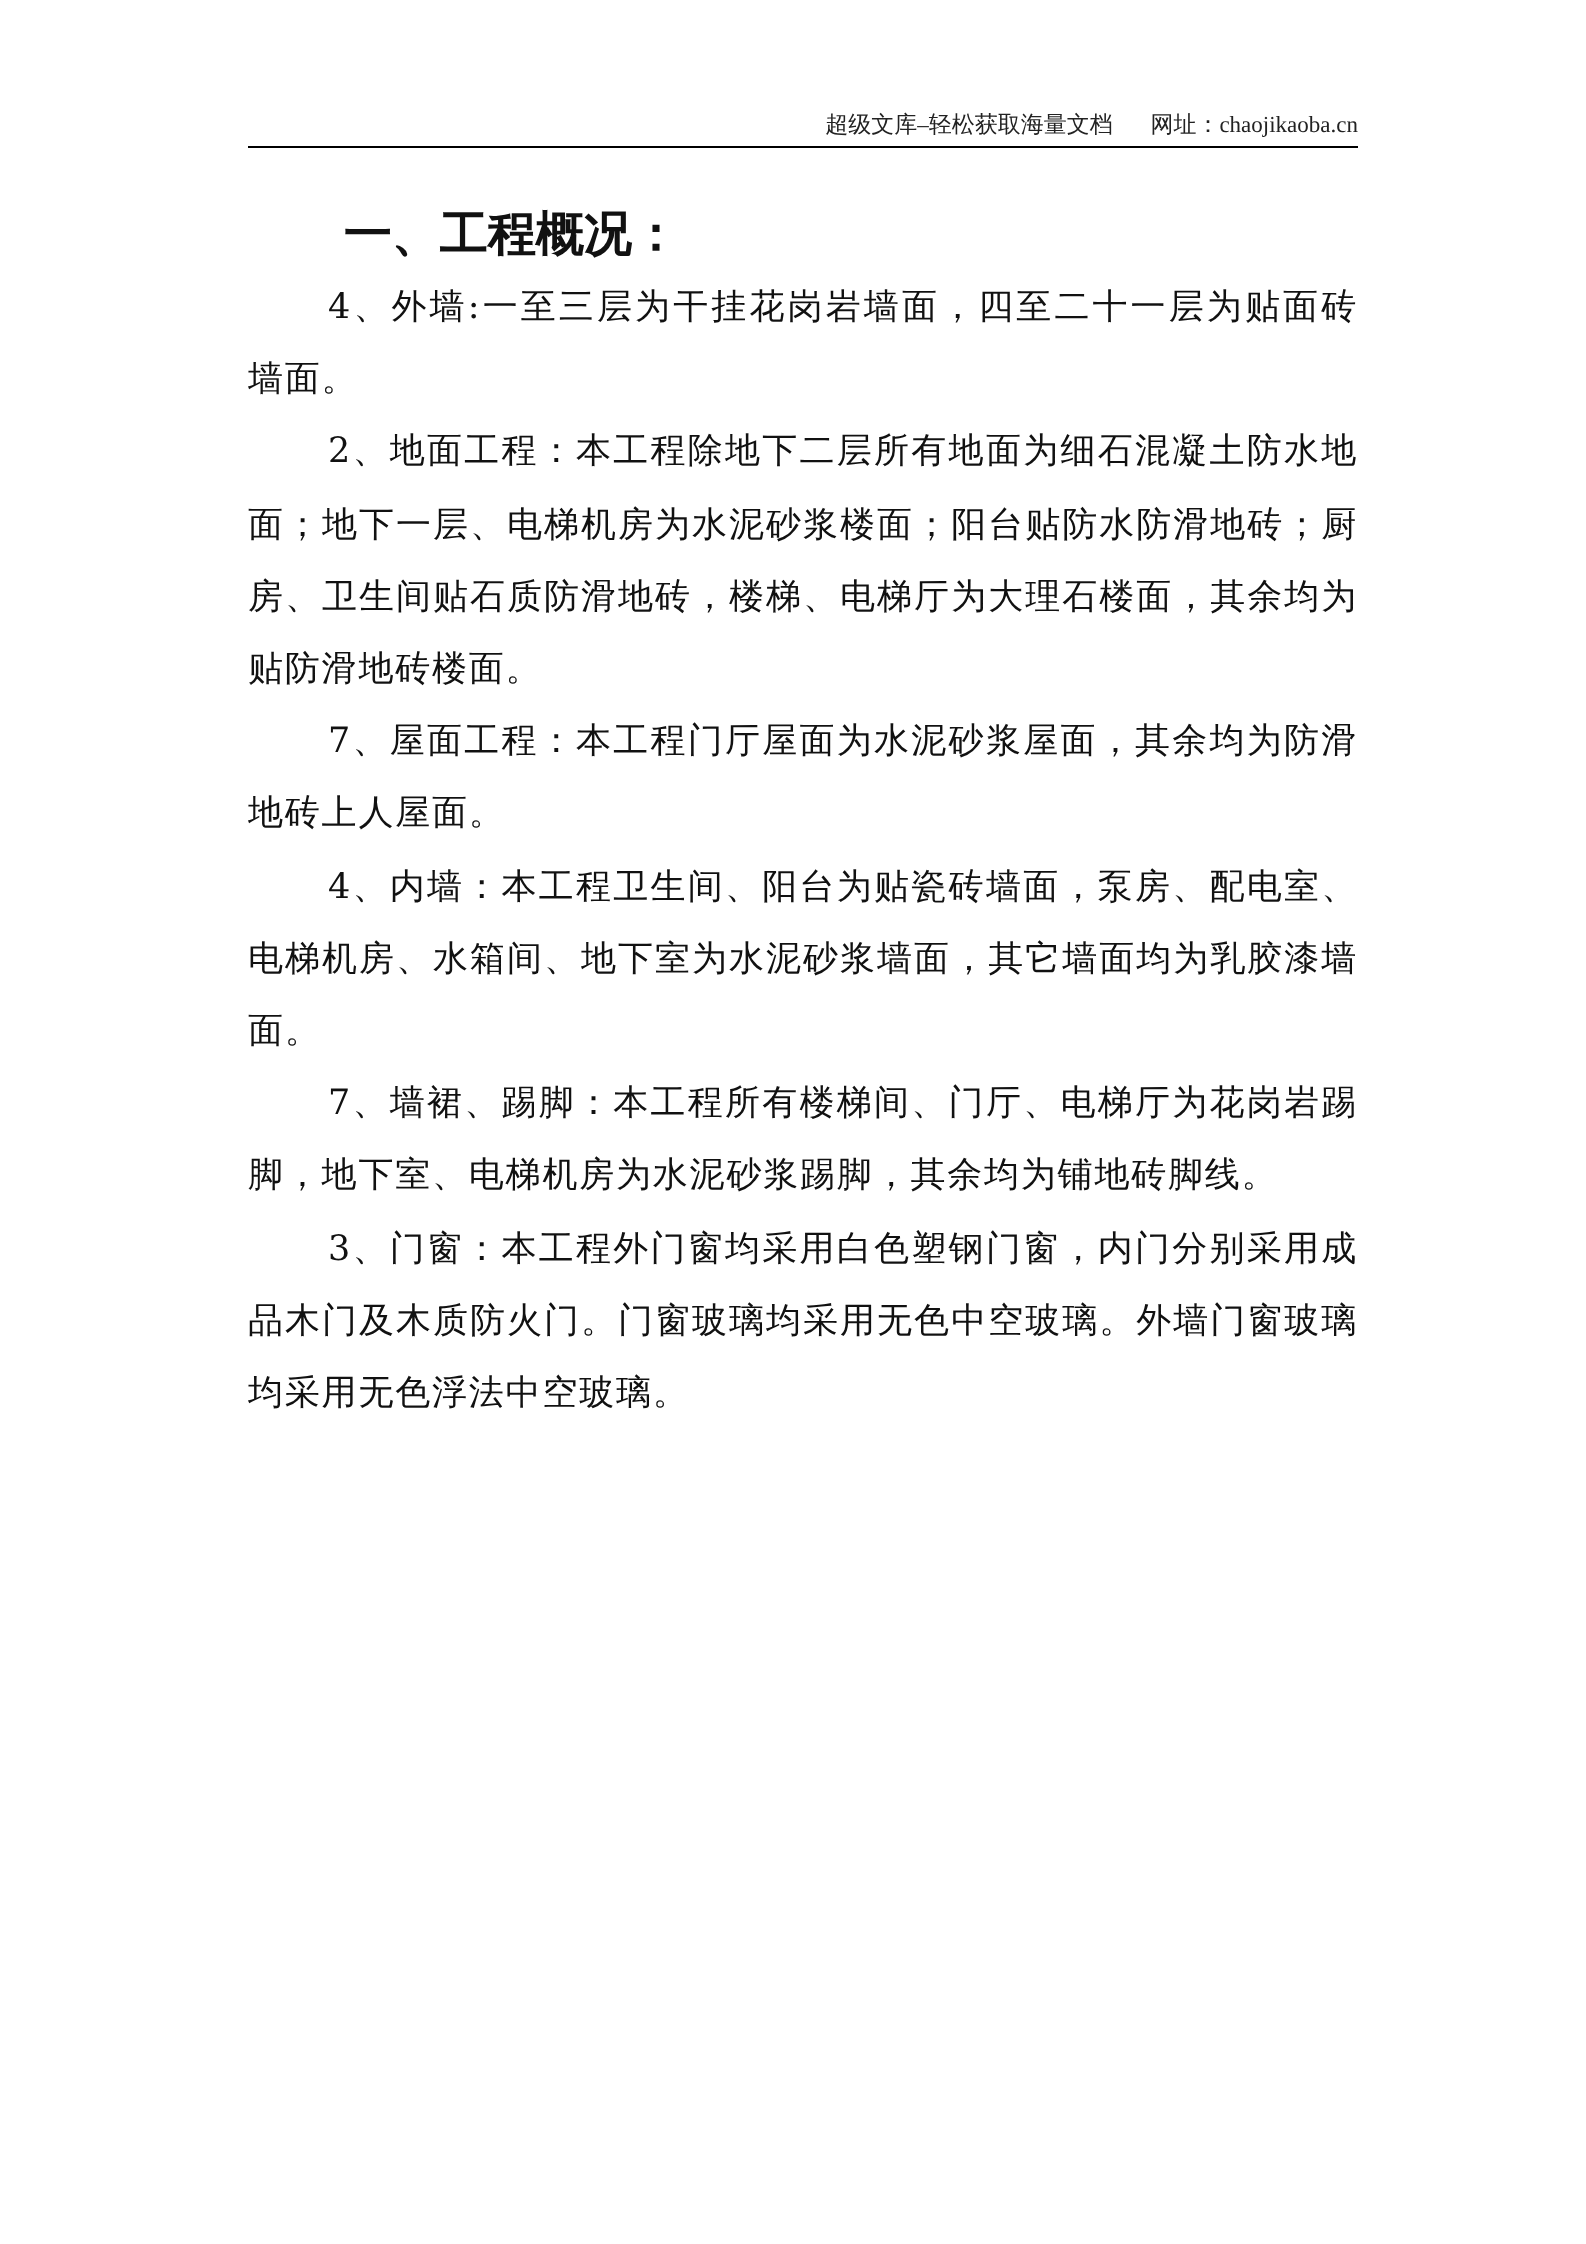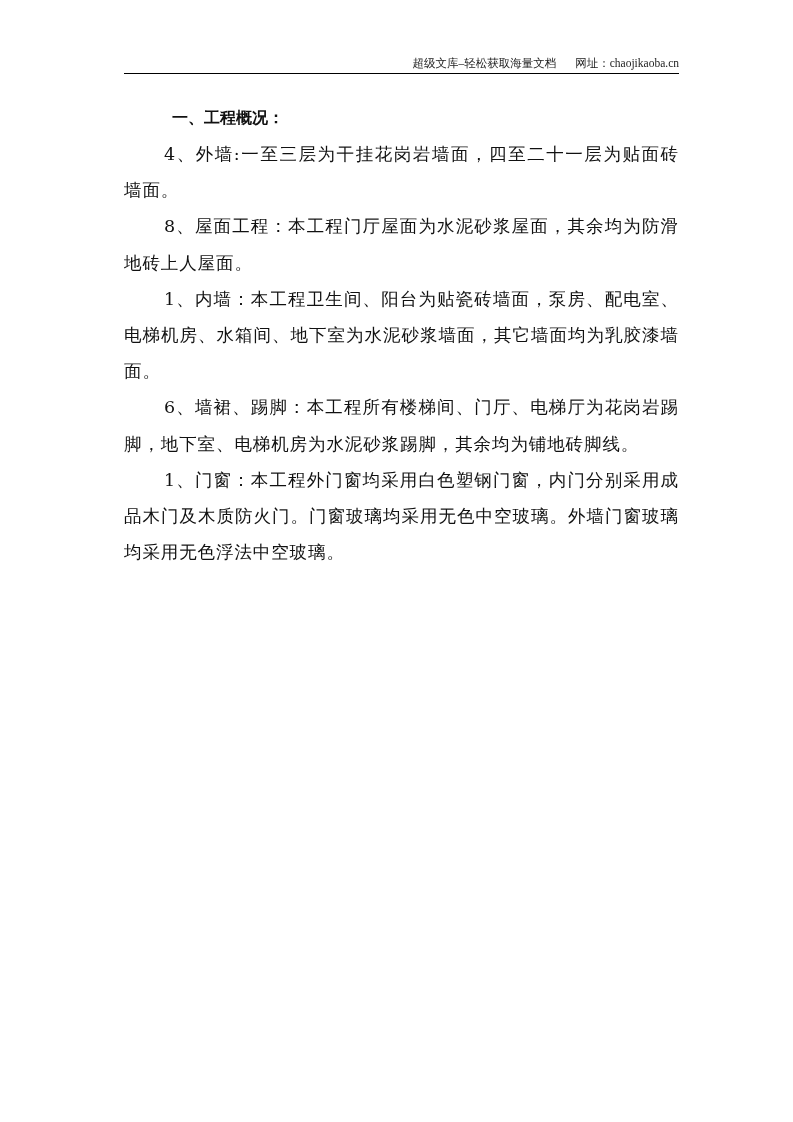--- a/index.html
+++ b/index.html
@@ -11,21 +11,21 @@
       font-family: "Liberation Serif", "DejaVu Serif", serif;
       font-size: 11.5px; color: #222; text-align: right; line-height: 14px;
     }
     .header .site { margin-right: 16px; }
     .content {
       position: absolute; left: 120px; top: 100px; width: 555px;
       font-family: "DejaVu Serif", "Liberation Serif", serif;
       color: #111;
     }
     .title {
-      font-size: 16px; font-weight: bold; margin: 0;
+      font-size: 24px; font-weight: bold; margin: 0;
       padding-left: 48px; height: 36px; line-height: 36px;
       font-family: Liberation Sans, sans-serif;
     }
     .para {
       font-size: 17.5px; line-height: 36.2px; margin: 0;
       text-indent: 40px; text-align: justify;
       letter-spacing: 0.9px;
     }
   </style>
 </head>
@@ -33,18 +33,19 @@
 
 <div class="page">
   <div class="header">
     <span class="site">超级文库–轻松获取海量文档</span>
     <span>网址：chaojikaoba.cn</span>
   </div>
 
   <div class="content">
     <h1 class="title">一、工程概况：</h1>
     <p class="para">4、外墙:一至三层为干挂花岗岩墙面，四至二十一层为贴面砖墙面。</p>
-    <p class="para">8、屋面工程：本工程门厅屋面为水泥砂浆屋面，其余均为防滑地砖上人屋面。</p>
-    <p class="para">1、内墙：本工程卫生间、阳台为贴瓷砖墙面，泵房、配电室、电梯机房、水箱间、地下室为水泥砂浆墙面，其它墙面均为乳胶漆墙面。</p>
-    <p class="para">6、墙裙、踢脚：本工程所有楼梯间、门厅、电梯厅为花岗岩踢脚，地下室、电梯机房为水泥砂浆踢脚，其余均为铺地砖脚线。</p>
-    <p class="para">1、门窗：本工程外门窗均采用白色塑钢门窗，内门分别采用成品木门及木质防火门。门窗玻璃均采用无色中空玻璃。外墙门窗玻璃均采用无色浮法中空玻璃。</p>
+    <p class="para">2、地面工程：本工程除地下二层所有地面为细石混凝土防水地面；地下一层、电梯机房为水泥砂浆楼面；阳台贴防水防滑地砖；厨房、卫生间贴石质防滑地砖，楼梯、电梯厅为大理石楼面，其余均为贴防滑地砖楼面。</p>
+    <p class="para">7、屋面工程：本工程门厅屋面为水泥砂浆屋面，其余均为防滑地砖上人屋面。</p>
+    <p class="para">4、内墙：本工程卫生间、阳台为贴瓷砖墙面，泵房、配电室、电梯机房、水箱间、地下室为水泥砂浆墙面，其它墙面均为乳胶漆墙面。</p>
+    <p class="para">7、墙裙、踢脚：本工程所有楼梯间、门厅、电梯厅为花岗岩踢脚，地下室、电梯机房为水泥砂浆踢脚，其余均为铺地砖脚线。</p>
+    <p class="para">3、门窗：本工程外门窗均采用白色塑钢门窗，内门分别采用成品木门及木质防火门。门窗玻璃均采用无色中空玻璃。外墙门窗玻璃均采用无色浮法中空玻璃。</p>
   </div>
 </div>
 
 </body></html>

